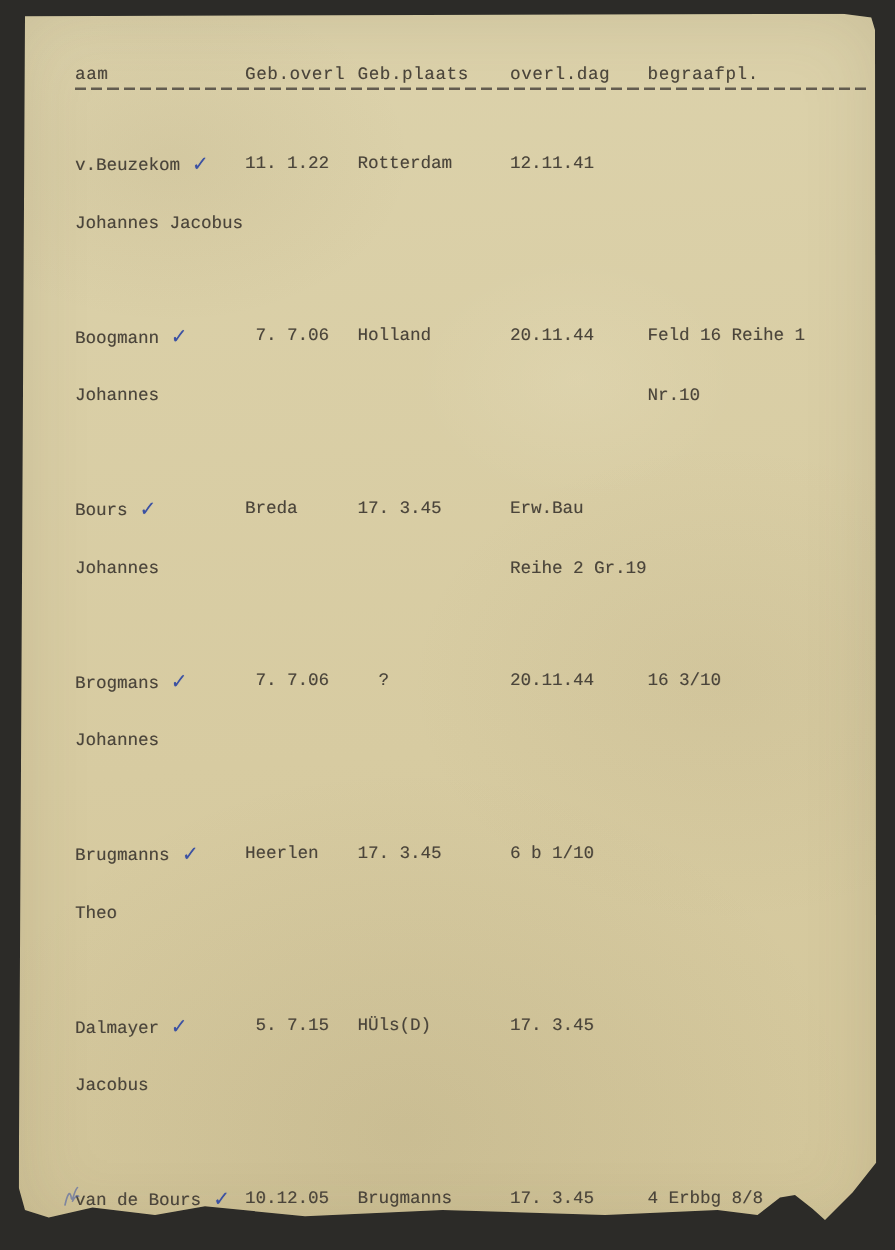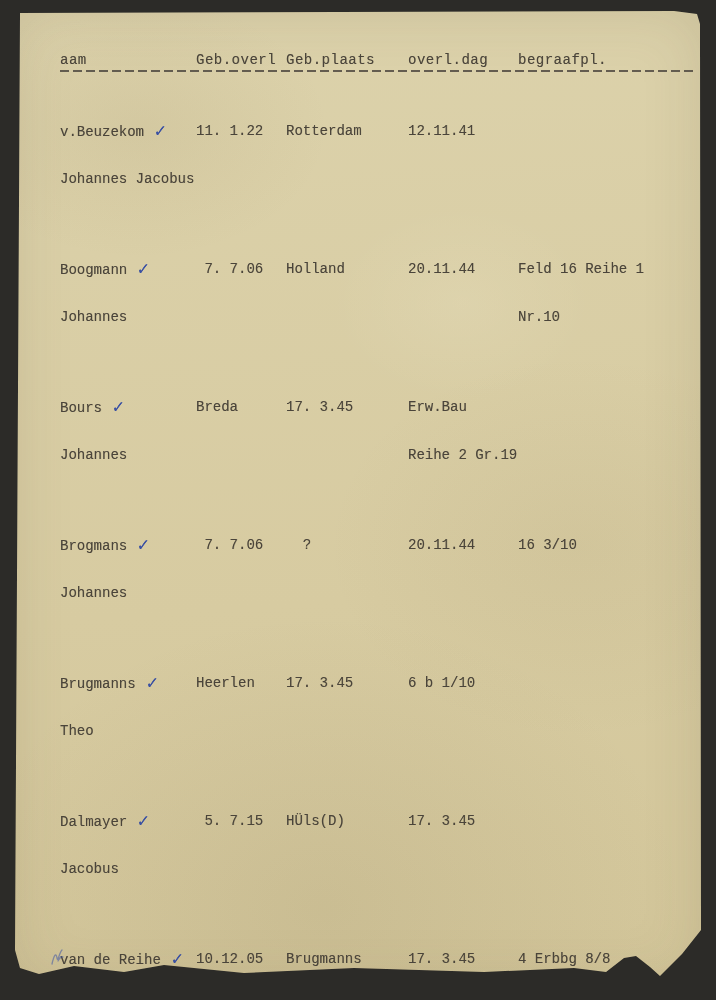--- a/index.html
+++ b/index.html
@@ -158,21 +158,21 @@
     <div class="c">
       <div class="l">HÜls(D)</div>
     </div>
     <div class="c">
       <div class="l">17. 3.45</div>
     </div>
   </div>
 
   <div class="grid row">
     <div class="c">
-      <div class="l"><span>van de Reihe</span><span class="check l1">✓</span></div>
+      <div class="l"><span>van de Bours</span><span class="check l1">✓</span></div>
       <div class="l"><span>Arnoldus</span></div>
     </div>
     <div class="c">
       <div class="l">10.12.05</div>
     </div>
     <div class="c">
       <div class="l">Brugmanns</div>
     </div>
     <div class="c">
       <div class="l">17. 3.45</div>

